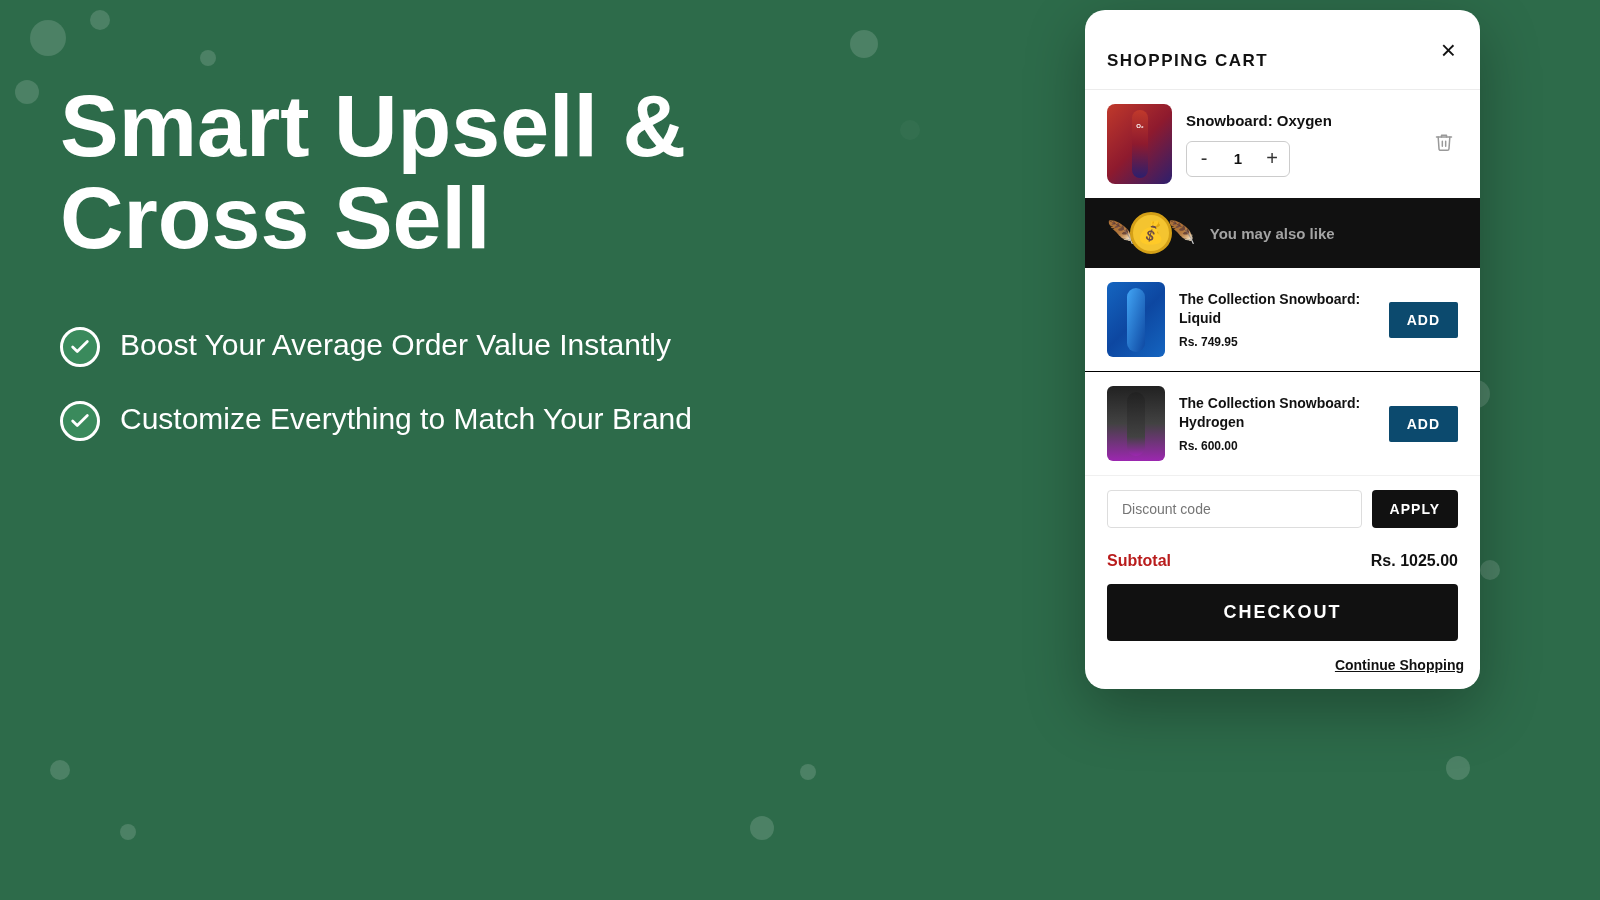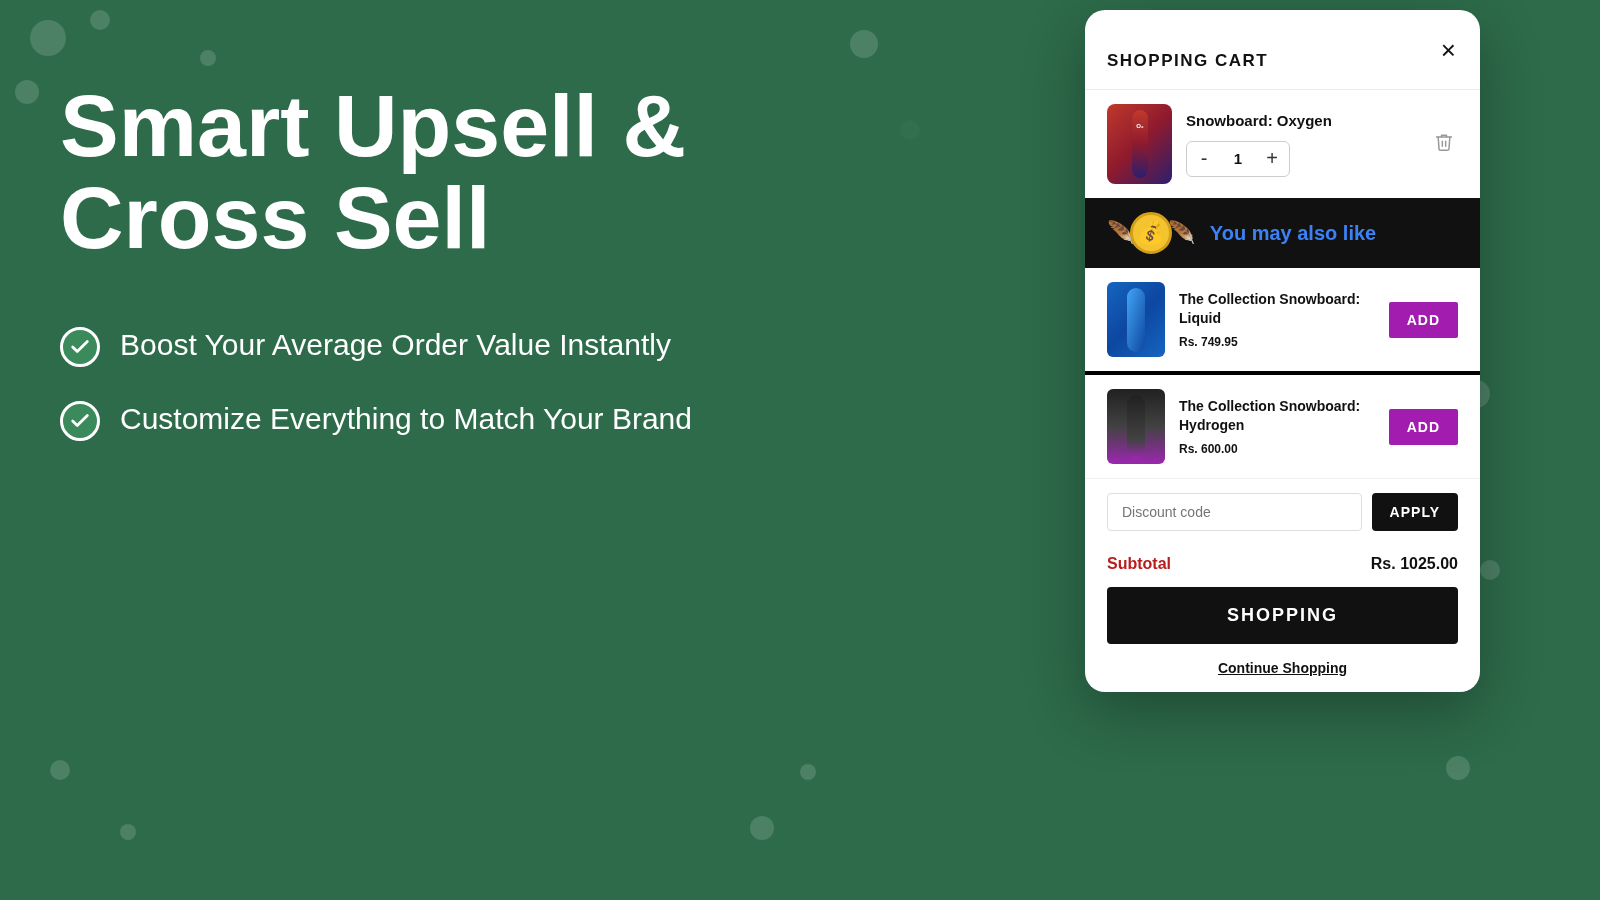--- a/index.html
+++ b/index.html
@@ -197,32 +197,32 @@
     
     .upsell-banner {
       background: #111111;
       padding: 14px 22px;
       display: flex;
       align-items: center;
       gap: 14px;
     }
 
     .upsell-title {
-      font-size: 20px;
+      font-size: 15px;
       font-weight: 800;
-      color: #3b82f6;
+      color: #a3a3a3;
     }
 
     
     .upsell-item {
       display: flex;
       align-items: center;
       padding: 14px 22px;
       gap: 14px;
-      border-bottom: 4px solid #000000;
+      border-bottom: 1px solid #000000;
     }
 
     .upsell-img {
       width: 58px;
       height: 75px;
       border-radius: 6px;
       display: flex;
       align-items: center;
       justify-content: center;
       flex-shrink: 0;
@@ -249,21 +249,21 @@
       line-height: 1.3;
     }
 
     .upsell-price {
       font-size: 12px;
       font-weight: 700;
       color: #111;
     }
 
     .add-btn {
-      background: #a21caf;
+      background: #0c4a6e;
       color: #fff;
       border: none;
       padding: 10px 18px;
       font-size: 14px;
       font-weight: 800;
       letter-spacing: 1px;
       cursor: pointer;
       border-radius: 2px;
       flex-shrink: 0;
     }
@@ -327,21 +327,21 @@
       width: calc(100% - 44px);
       padding: 18px;
       font-size: 18px;
       font-weight: 900;
       letter-spacing: 2px;
       cursor: pointer;
       border-radius: 4px;
     }
 
     .continue-shopping {
-      text-align: center;
+      text-align: right;
       padding: 16px;
       font-size: 14px;
       font-weight: 600;
       color: #111;
       cursor: pointer;
       text-decoration: underline;
     }
 
     
     .coin-wrapper {
@@ -507,16 +507,16 @@
   <div class="discount-section">
     <input class="discount-input" type="text" placeholder="Discount code" style="">
     <button class="apply-btn">APPLY</button>
   </div>
 
   <div class="subtotal-row">
     <span class="subtotal-label">Subtotal</span>
     <span class="subtotal-value">Rs. 1025.00</span>
   </div>
 
-  <button class="checkout-btn">SHOPPING</button>
+  <button class="checkout-btn">CHECKOUT</button>
 
   <div class="continue-shopping">Continue Shopping</div>
 </div>
 
 </body></html>

